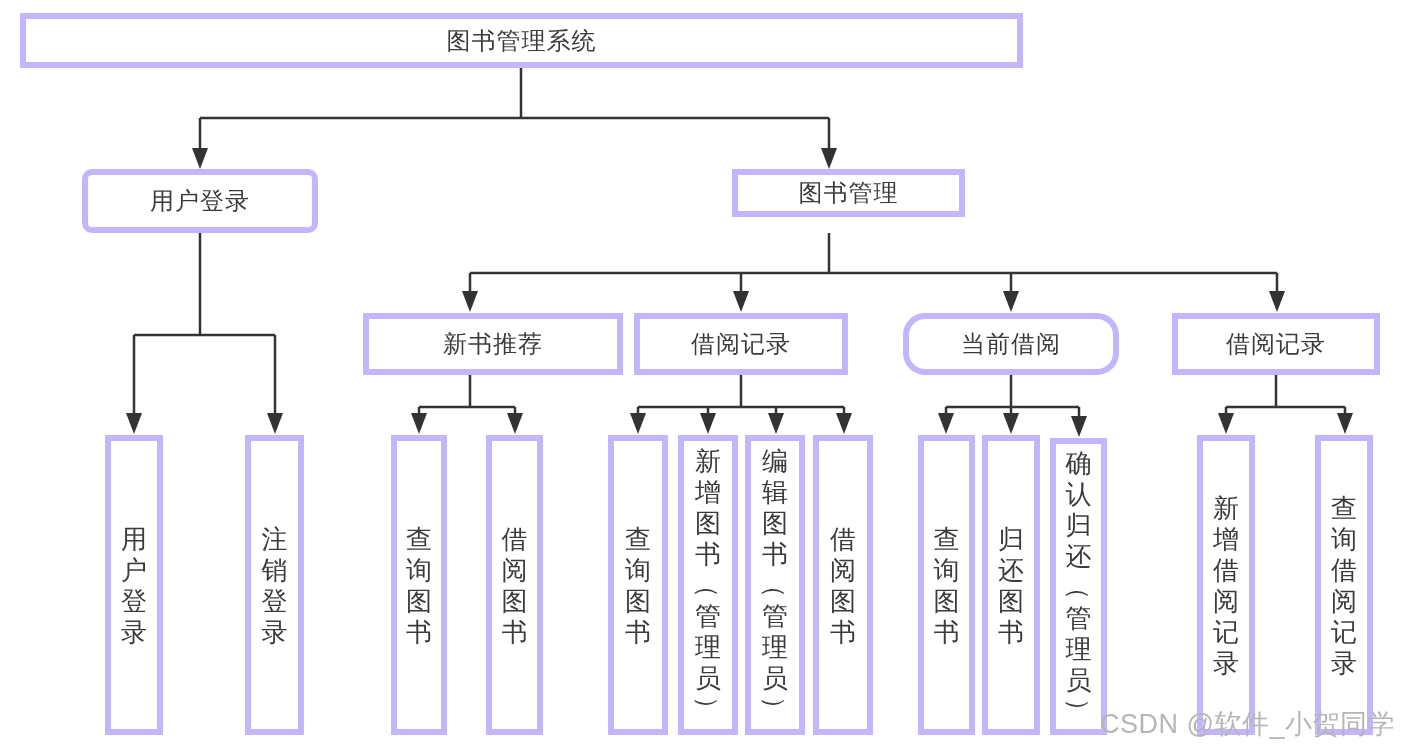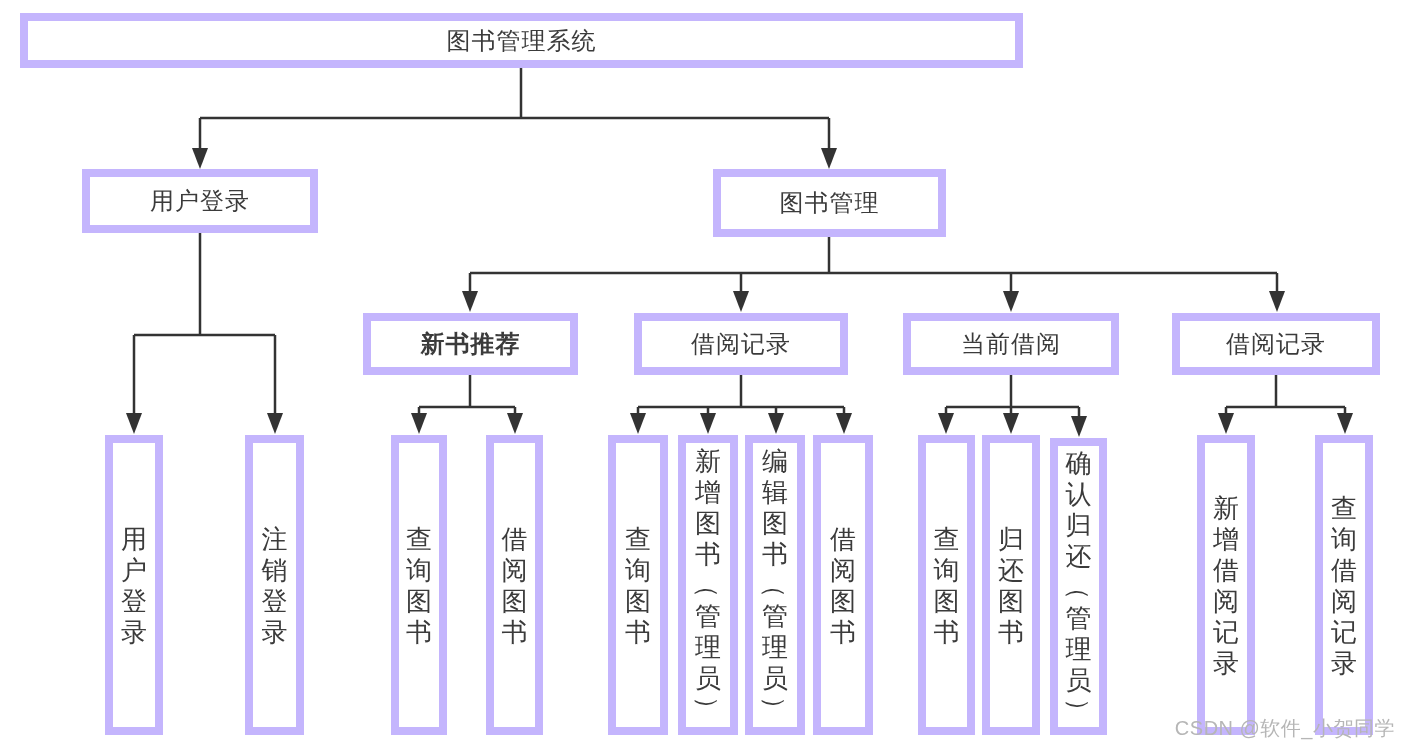--- a/index.html
+++ b/index.html
@@ -8,42 +8,42 @@
     width: 1405px;
     height: 747px;
     background: #ffffff;
     font-family: "Liberation Sans", sans-serif;
     overflow: hidden;
   }
   svg.wires { position: absolute; left: 0; top: 0; z-index: 1; }
   .box {
     position: absolute;
     box-sizing: border-box;
-    border: 8px solid #c4b5fd;
+    border: 6px solid #c4b5fd;
     background: #ffffff;
     color: #3b3b3b;
     display: flex;
     align-items: center;
     justify-content: center;
     z-index: 2;
   }
   .hbox { font-size: 24px; letter-spacing: 1px; }
   .vtext { flex-direction: column; font-size: 26px; gap: 5px; }
   .vtext span { display: block; line-height: 1; }
   .vtext .rot { transform: rotate(90deg); }
 
   
   #n-root   { left: 20px;  top: 13px;  width: 1003px; height: 55px; }
   
-  #n-login  { left: 82px;  top: 169px; width: 236px; height: 64px; }
-  #n-mgmt   { left: 713px; top: 169px; width: 233px; height: 68px; }
-  
-  #n-l3-0   { left: 363px;  top: 313px; width: 215px; height: 62px; font-weight: bold; }
+  #n-login  { left: 82px;  top: 169px; width: 236px; height: 64px; border-radius: 10px; }
+  #n-mgmt   { left: 732px; top: 169px; width: 233px; height: 48px; }
+  
+  #n-l3-0   { left: 363px;  top: 313px; width: 260px; height: 62px; }
   #n-l3-1   { left: 634px;  top: 313px; width: 214px; height: 62px; }
-  #n-l3-2   { left: 903px;  top: 313px; width: 216px; height: 62px; }
+  #n-l3-2   { left: 903px;  top: 313px; width: 216px; height: 62px; border-radius: 22px; }
   #n-l3-3   { left: 1172px; top: 313px; width: 208px; height: 62px; text-align: right; }
   
   .leaf { top: 435px; height: 300px; }
   #n-leaf-0  { left: 105px;  width: 58px; }
   #n-leaf-1  { left: 245px;  width: 59px; }
   #n-leaf-2  { left: 391px;  width: 56px; }
   #n-leaf-3  { left: 486px;  width: 57px; }
   #n-leaf-4  { left: 608px;  width: 60px; }
   #n-leaf-5  { left: 678px;  width: 60px; }
   #n-leaf-6  { left: 745px;  width: 60px; }
@@ -51,21 +51,21 @@
   #n-leaf-8  { left: 918px;  width: 57px; }
   #n-leaf-9  { left: 982px;  width: 58px; }
   #n-leaf-10 { left: 1050px; width: 57px; top: 438px; height: 297px; }
   #n-leaf-11 { left: 1197px; width: 58px; }
   #n-leaf-12 { left: 1315px; width: 58px; }
 
   .watermark {
     position: absolute;
     right: 10px;
     bottom: 5px;
-    font-size: 20px;
+    font-size: 27px;
     color: #b6b6b6;
     z-index: 5;
     letter-spacing: 0.5px;
     margin-top: 43px;
   }
 </style>
 </head>
 <body>
 
 <div class="canvas">

